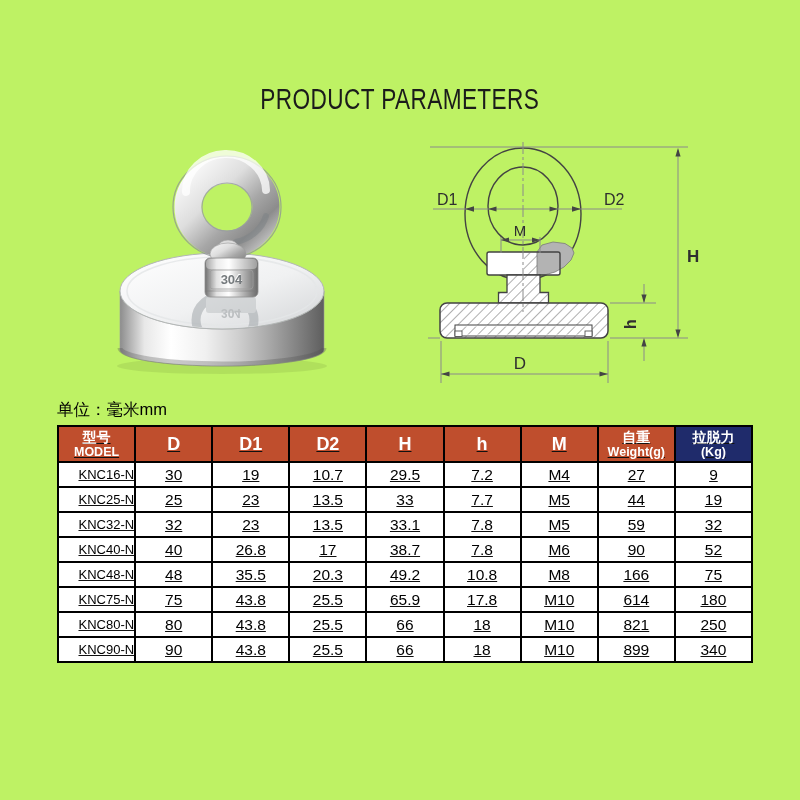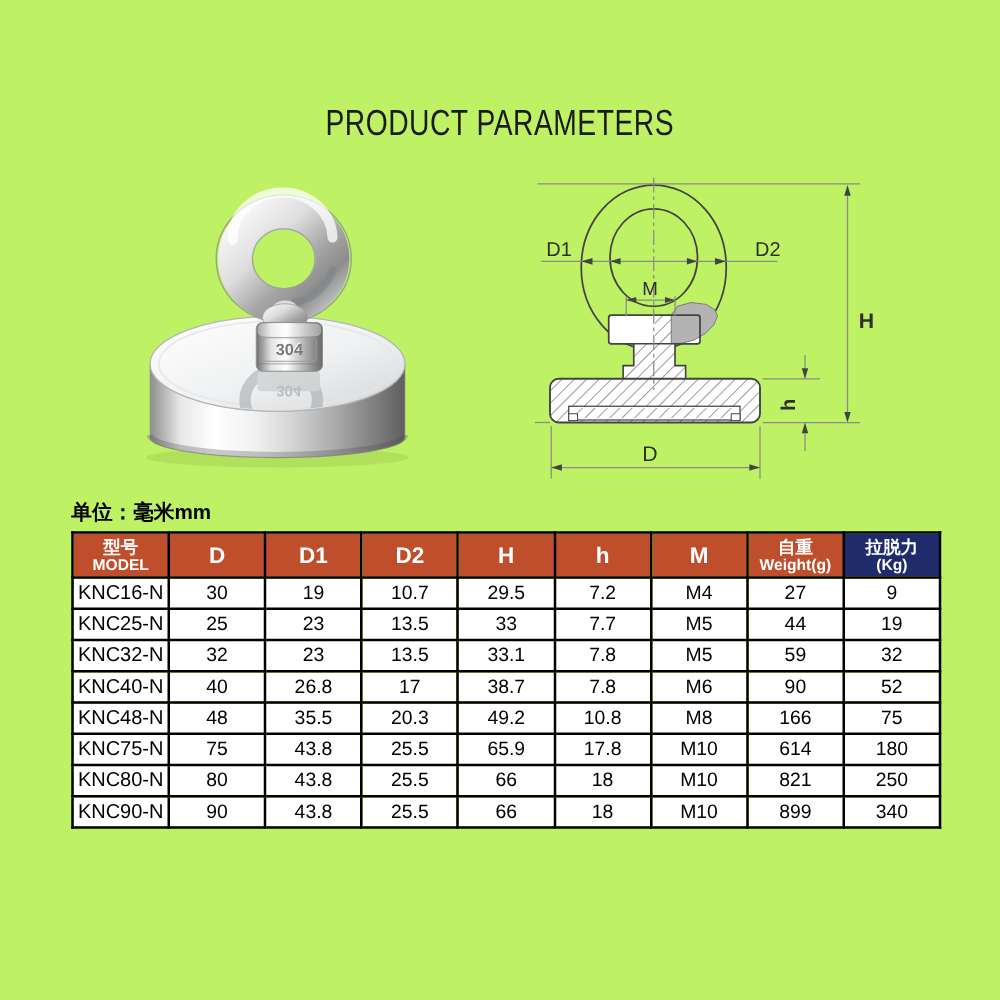--- a/index.html
+++ b/index.html
@@ -7,35 +7,35 @@
     position:relative;width:800px;height:800px;background:#bef264;overflow:hidden;
     font-family:"Liberation Sans","DejaVu Sans",sans-serif;color:#111;
   }
   .title-wrap{position:absolute;top:83px;left:0;width:800px;text-align:center;}
   .page-title{
     display:inline-block;font-size:29px;font-weight:400;color:#1b1b1b;
     letter-spacing:.5px;transform:scaleX(.78);transform-origin:center;white-space:nowrap;
   }
   .photo-svg{position:absolute;left:90px;top:140px;}
   .diagram-svg{position:absolute;left:420px;top:138px;}
-  .unit-note{position:absolute;left:57px;top:399px;font-size:16.5px;font-weight:bold;color:#000;}
+  .unit-note{position:absolute;left:57px;top:399px;font-size:16.5px;font-weight:normal;color:#000;}
   .spec-table{
     position:absolute;left:57px;top:425px;width:696px;
-    border-collapse:collapse;table-layout:fixed;
+    border-collapse:collapse;table-layout:fixed;text-decoration:underline;
   }
   .spec-table th,.spec-table td{border:2px solid #000;text-align:center;padding:0;overflow:hidden;}
   .spec-table th{
     background:var(--header-bg,#bf4e2d);color:#fff;height:34px;font-weight:bold;vertical-align:middle;
   }
   .spec-table th.navy{background:var(--force-bg,#1f2b6b);margin-left:36px;}
   .spec-table th .h1{font-size:14px;line-height:16px;}
   .spec-table th .h2{font-size:12.5px;line-height:14px;}
   .spec-table th.single .h1{font-size:18px;line-height:34px;}
   .spec-table td{height:23px;font-size:15.5px;color:#000;background:#fff;}
-  .spec-table td:first-child{font-size:16px;}
+  .spec-table td:first-child{font-size:13px;text-align:right;}
   svg text{font-family:"Liberation Sans","DejaVu Sans",sans-serif;}
 </style>
 </head>
 <body>
 
 <div class="page">
 
   <div class="title-wrap">
     <span class="page-title">PRODUCT PARAMETERS</span>
   </div>

